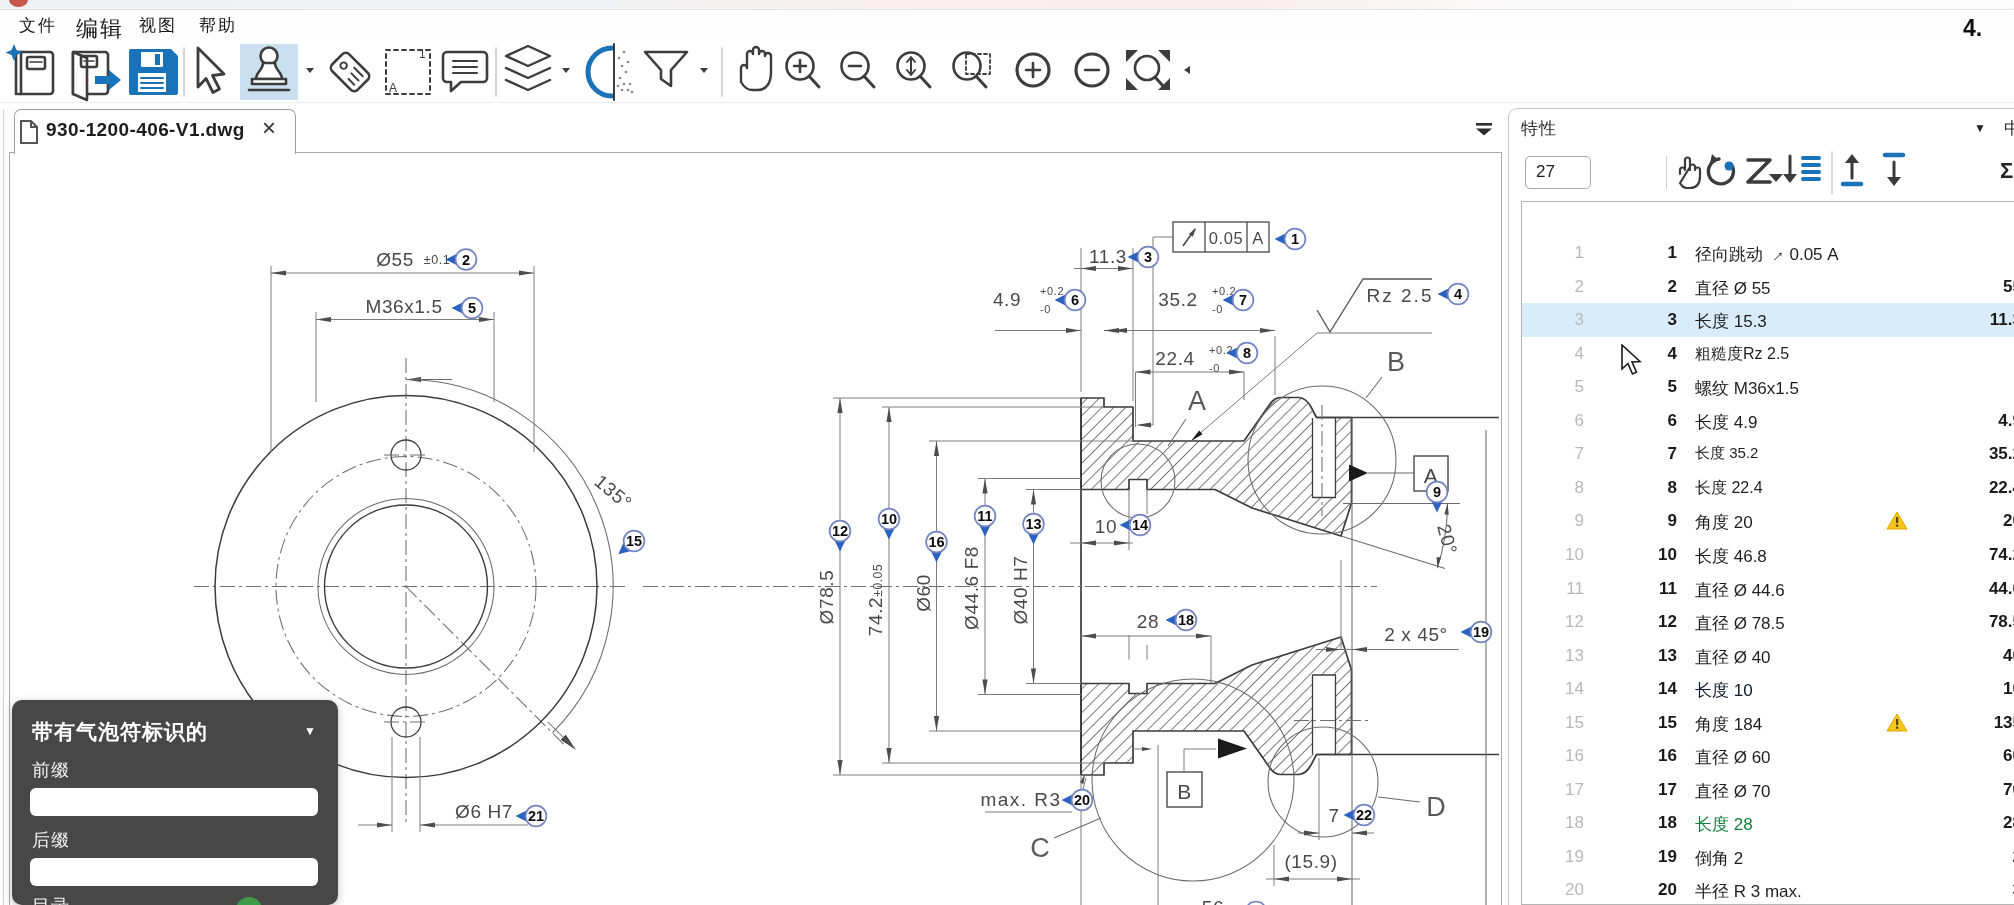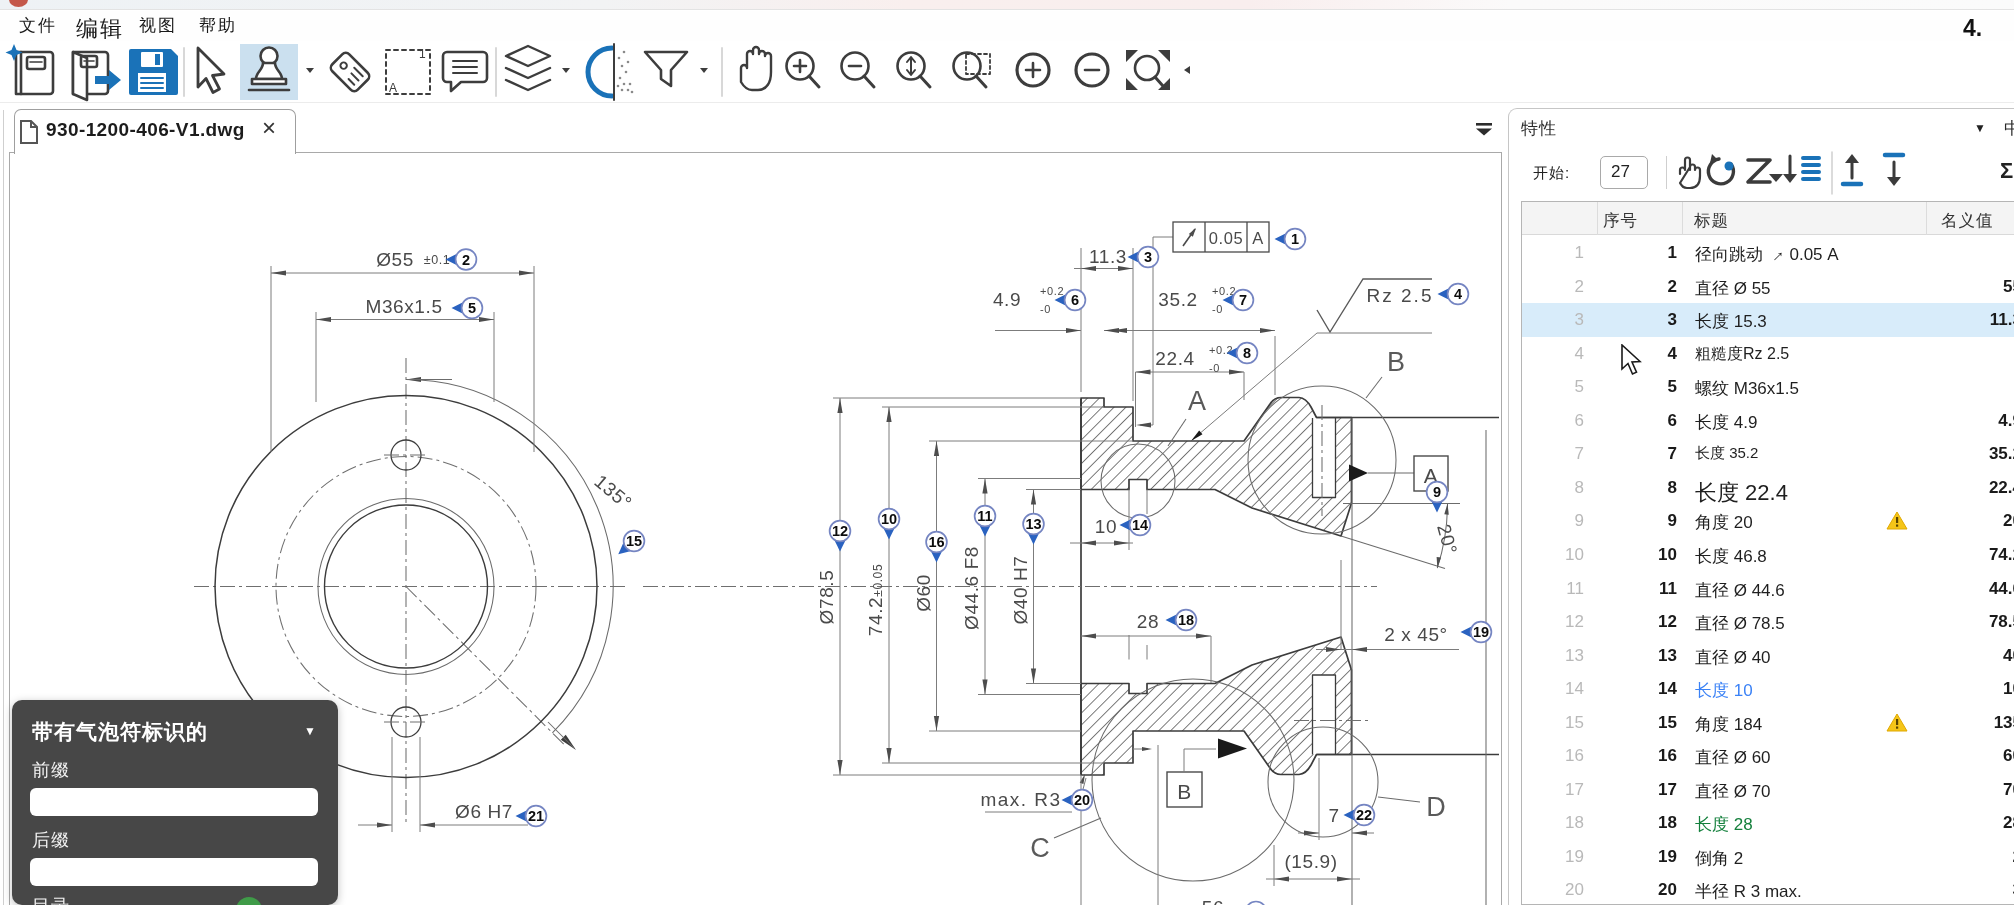--- a/index.html
+++ b/index.html
@@ -456,21 +456,21 @@
       <path d="M-20.5,0 L-9.5,-5.4 L-9.5,5.4 Z" fill="#2a62c0" transform="rotate(0)"></path>
       <circle r="10.4" fill="#fff" stroke="#7585c2" stroke-width="1.7"></circle>
       <text y="5.2" text-anchor="middle" style="font-size:14.5px;font-weight:bold;fill:#0c0c0c;font-family:Liberation Sans">22</text>
     </g>
 </svg>
 <div class="abs" style="left:1508px;top:108px;width:506px;height:797px;border-top:1px solid #c6c6c6;border-left:1px solid #c6c6c6;border-radius:9px 0 0 0;background:#fff"></div>
 <div class="abs" style="left:1521px;top:117px;font-size:17px;color:#2a2a2a;letter-spacing:1px">特性</div>
 <div class="abs" style="left:1974px;top:121px;font-size:12px;color:#222">▼</div>
 <div class="abs" style="left:2004px;top:117px;font-size:17px;color:#2a2a2a">中</div>
 <div class="abs" style="left:1533px;top:164px;font-size:15px;color:#222;letter-spacing:1px">开始:</div>
-<div class="abs" style="left:1600px;top:156px;width:48px;height:33px;border:1px solid #a9a9a9;border-radius:5px;background:#fff;font-size:17px;color:#222;padding:5px 0 16px 10px">27</div>
+<div class="abs" style="left:1525px;top:156px;width:66px;height:33px;border:1px solid #a9a9a9;border-radius:5px;background:#fff;font-size:17px;color:#222;padding:5px 0 16px 10px">27</div>
 <div class="abs" style="left:1666px;top:156px;width:1px;height:33px;background:#cfcfcf"></div>
 <div class="abs" style="left:2000px;top:158px;font-size:22px;font-weight:bold;color:#222">Σ</div>
 <svg class="abs" style="left:1672px;top:150px" width="250" height="46" viewBox="0 0 250 46">
 <g fill="none" stroke="#3b3b3b" stroke-width="2.4" stroke-linejoin="round" stroke-linecap="round">
 <path d="M8,24 v-4 a2.5,2.5 0 0 1 5,0 v-10 a2.5,2.5 0 0 1 5,0 v10 m0,-3 a2.5,2.5 0 0 1 5,0 v3 a2.5,2.5 0 0 1 5,0 v6 c0,7 -3,12 -10,12 h-3 c-4,0 -5,-2 -7,-5 z" stroke-width="2.2"></path>
 <path d="M59,14 a12.5,12.5 0 1 1 -12,-5" stroke-width="3.4"></path>
 <path d="M40,4 l6,6 -8,3 z" fill="#3b3b3b" stroke="none"></path>
 <circle cx="57" cy="16" r="4.5" fill="#1a72b8" stroke="none"></circle>
 <path d="M76,10 h22 l-22,22 h22" stroke-width="3.6"></path>
 <path d="M104,32 l-7,-8 h14 z" fill="#3b3b3b" stroke="none"></path>
@@ -482,28 +482,20 @@
 <path d="M160,2 v42" stroke="#cfcfcf" stroke-width="1.5"></path>
 <path d="M180,28 v-18" stroke-width="3"></path>
 <path d="M173,13 l7,-9 7,9 z" fill="#3b3b3b" stroke="none"></path>
 <path d="M171,34 h18" stroke="#1a72b8" stroke-width="4.5"></path>
 <path d="M222,12 v18" stroke-width="3"></path>
 <path d="M215,27 l7,9 7,-9 z" fill="#3b3b3b" stroke="none"></path>
 <path d="M213,5 h18" stroke="#1a72b8" stroke-width="4.5"></path>
 </g>
   </svg>
 <div class="abs" style="left:1521px;top:201px;width:493px;height:704px;border:1px solid #b5b5b5;border-right:none;background:#fff">
-<div class="abs" style="left:0;top:0;width:493px;height:33px;background:#f4f4f4;border-bottom:1px solid #d9d9d9">
-<div class="abs" style="left:75px;top:0;width:1px;height:33px;background:#dcdcdc"></div>
-<div class="abs" style="left:160px;top:0;width:1px;height:33px;background:#dcdcdc"></div>
-<div class="abs" style="left:404px;top:0;width:1px;height:33px;background:#dcdcdc"></div>
-<div class="abs" style="left:81px;top:8px;font-size:16.5px;color:#333;letter-spacing:1px">序号</div>
-<div class="abs" style="left:172px;top:8px;font-size:16.5px;color:#333;letter-spacing:1px">标题</div>
-<div class="abs" style="left:419px;top:8px;font-size:16.5px;color:#333;letter-spacing:1px">名义值</div>
-</div>
 <div class="abs" style="left:0;top:34.0px;width:493px;height:33.55px;">
 <div class="abs" style="left:20px;top:7px;width:42px;text-align:right;font-size:17px;color:#b9b9b9">1</div>
 <div class="abs" style="left:100px;top:7px;width:55px;text-align:right;font-size:17px;font-weight:bold;color:#1a1a1a">1</div>
 <div class="abs" style="left:173px;top:7px;font-size:17px;color:#1f1f1f">径向跳动 <span style="display:inline-block;transform:rotate(-45deg);font-weight:bold">→</span> 0.05 A</div>
 </div>
 <div class="abs" style="left:0;top:67.5px;width:493px;height:33.55px;">
 <div class="abs" style="left:20px;top:7px;width:42px;text-align:right;font-size:17px;color:#b9b9b9">2</div>
 <div class="abs" style="left:100px;top:7px;width:55px;text-align:right;font-size:17px;font-weight:bold;color:#1a1a1a">2</div>
 <div class="abs" style="left:173px;top:7px;font-size:17px;color:#1f1f1f">直径 Ø 55</div>
 <div class="abs" style="left:300px;top:7px;width:200px;text-align:right;font-size:17px;font-weight:bold;color:#1a1a1a">55</div>
@@ -532,21 +524,21 @@
 </div>
 <div class="abs" style="left:0;top:235.3px;width:493px;height:33.55px;">
 <div class="abs" style="left:20px;top:7px;width:42px;text-align:right;font-size:17px;color:#b9b9b9">7</div>
 <div class="abs" style="left:100px;top:7px;width:55px;text-align:right;font-size:17px;font-weight:bold;color:#1a1a1a">7</div>
 <div class="abs" style="left:173px;top:7px;font-size:15px;color:#1f1f1f">长度 35.2</div>
 <div class="abs" style="left:300px;top:7px;width:200px;text-align:right;font-size:17px;font-weight:bold;color:#1a1a1a">35.2</div>
 </div>
 <div class="abs" style="left:0;top:268.8px;width:493px;height:33.55px;">
 <div class="abs" style="left:20px;top:7px;width:42px;text-align:right;font-size:17px;color:#b9b9b9">8</div>
 <div class="abs" style="left:100px;top:7px;width:55px;text-align:right;font-size:17px;font-weight:bold;color:#1a1a1a">8</div>
-<div class="abs" style="left:173px;top:7px;font-size:22px;color:#1f1f1f">长度 22.4</div>
+<div class="abs" style="left:173px;top:7px;font-size:16px;color:#1f1f1f">长度 22.4</div>
 <div class="abs" style="left:300px;top:7px;width:200px;text-align:right;font-size:17px;font-weight:bold;color:#1a1a1a">22.4</div>
 </div>
 <div class="abs" style="left:0;top:302.4px;width:493px;height:33.55px;">
 <div class="abs" style="left:20px;top:7px;width:42px;text-align:right;font-size:17px;color:#b9b9b9">9</div>
 <div class="abs" style="left:100px;top:7px;width:55px;text-align:right;font-size:17px;font-weight:bold;color:#1a1a1a">9</div>
 <div class="abs" style="left:173px;top:7px;font-size:17px;color:#1f1f1f">角度 20</div>
 <svg width="22" height="19" viewBox="0 0 22 19" style="position:absolute;left:364px;top:7px">
         <path d="M11,1 L21,18 H1 Z" fill="#f5c518" stroke="#e0a800" stroke-width="1"></path>
         <rect x="10" y="6" width="2.2" height="6" fill="#5a4500"></rect>
         <rect x="10" y="13.5" width="2.2" height="2.2" fill="#5a4500"></rect>
@@ -573,21 +565,21 @@
 </div>
 <div class="abs" style="left:0;top:436.6px;width:493px;height:33.55px;">
 <div class="abs" style="left:20px;top:7px;width:42px;text-align:right;font-size:17px;color:#b9b9b9">13</div>
 <div class="abs" style="left:100px;top:7px;width:55px;text-align:right;font-size:17px;font-weight:bold;color:#1a1a1a">13</div>
 <div class="abs" style="left:173px;top:7px;font-size:17px;color:#1f1f1f">直径 Ø 40</div>
 <div class="abs" style="left:300px;top:7px;width:200px;text-align:right;font-size:17px;font-weight:bold;color:#1a1a1a">40</div>
 </div>
 <div class="abs" style="left:0;top:470.1px;width:493px;height:33.55px;">
 <div class="abs" style="left:20px;top:7px;width:42px;text-align:right;font-size:17px;color:#b9b9b9">14</div>
 <div class="abs" style="left:100px;top:7px;width:55px;text-align:right;font-size:17px;font-weight:bold;color:#1a1a1a">14</div>
-<div class="abs" style="left:173px;top:7px;font-size:17px;color:#3b82f6">长度 10</div>
+<div class="abs" style="left:173px;top:7px;font-size:17px;color:#0f172a">长度 10</div>
 <div class="abs" style="left:300px;top:7px;width:200px;text-align:right;font-size:17px;font-weight:bold;color:#1a1a1a">10</div>
 </div>
 <div class="abs" style="left:0;top:503.7px;width:493px;height:33.55px;">
 <div class="abs" style="left:20px;top:7px;width:42px;text-align:right;font-size:17px;color:#b9b9b9">15</div>
 <div class="abs" style="left:100px;top:7px;width:55px;text-align:right;font-size:17px;font-weight:bold;color:#1a1a1a">15</div>
 <div class="abs" style="left:173px;top:7px;font-size:17px;color:#1f1f1f">角度 184</div>
 <svg width="22" height="19" viewBox="0 0 22 19" style="position:absolute;left:364px;top:7px">
         <path d="M11,1 L21,18 H1 Z" fill="#f5c518" stroke="#e0a800" stroke-width="1"></path>
         <rect x="10" y="6" width="2.2" height="6" fill="#5a4500"></rect>
         <rect x="10" y="13.5" width="2.2" height="2.2" fill="#5a4500"></rect>

